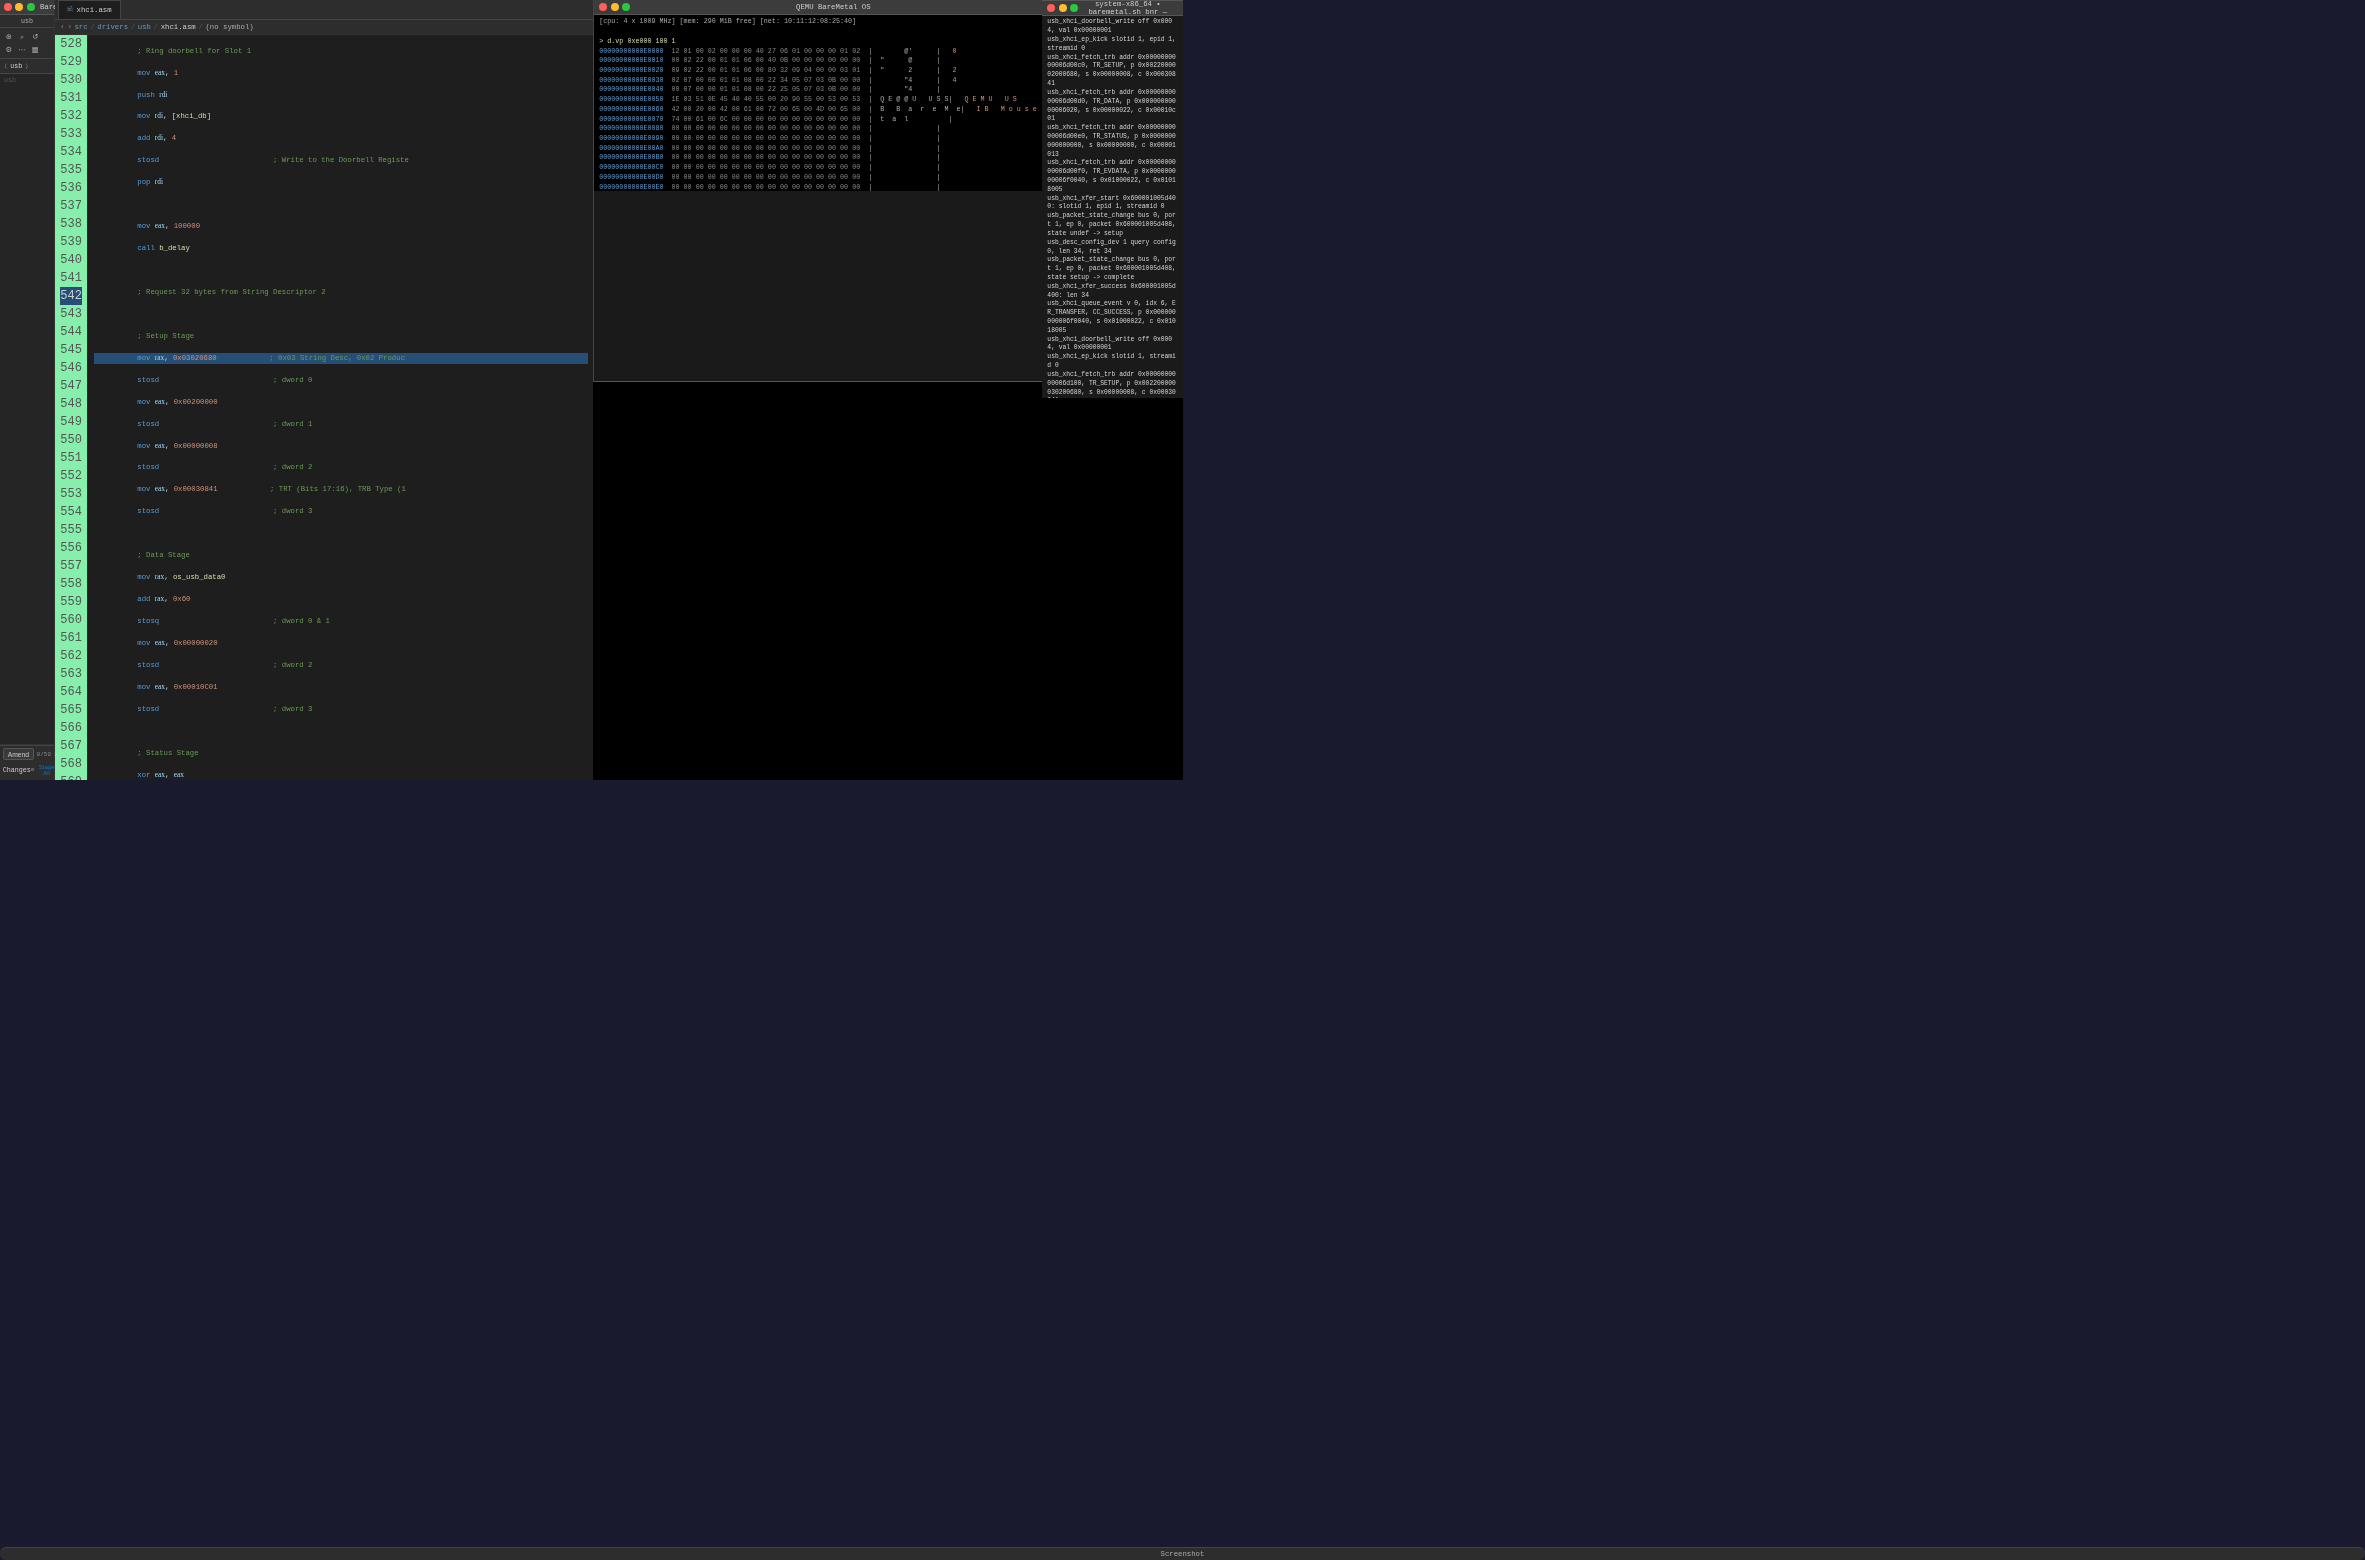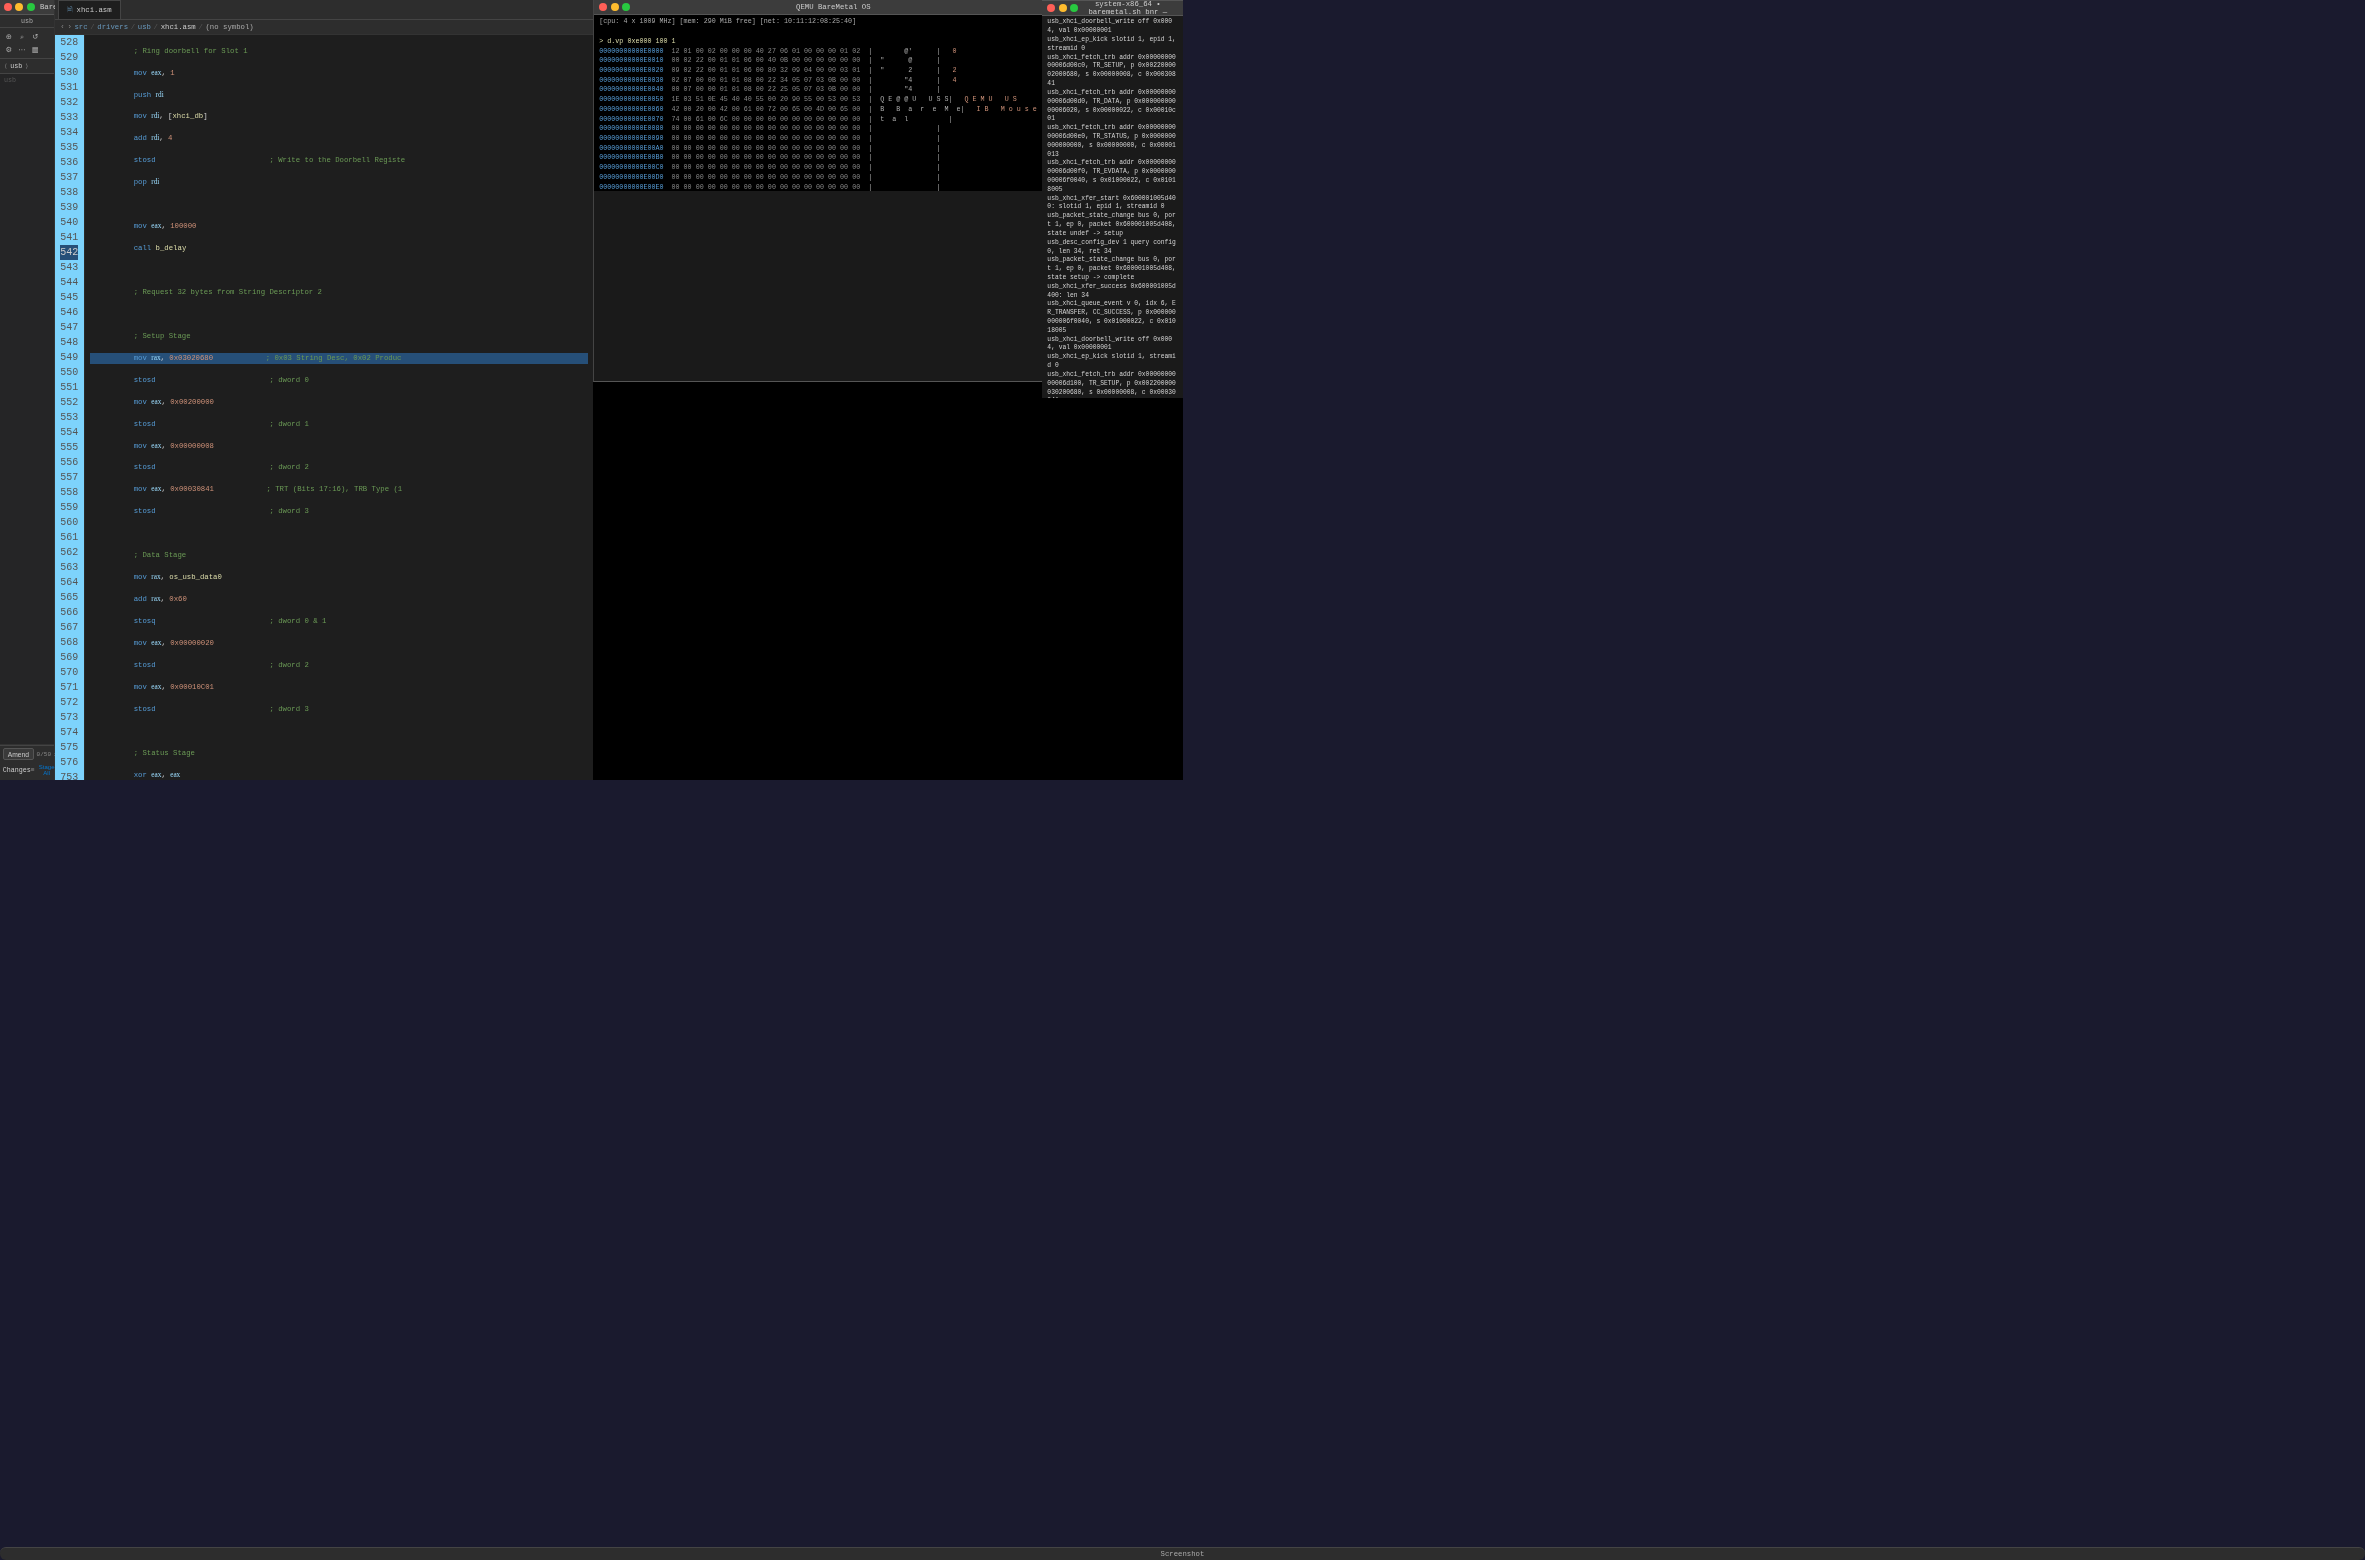--- a/index.html
+++ b/index.html
@@ -219,24 +219,24 @@
     .code-area {
       flex: 1;
       overflow: hidden;
       display: flex;
       background: #1e1e1e;
     }
 
     .line-numbers {
       padding: 0 5.3px;
       color: #555;
-      font-size: 10px;
+      font-size: 12px;
       line-height: 1.5;
       text-align: right;
-      background: #7dd3fc;
+      background: #86efac;
       border-right: 0.7px solid #2a2a2a;
       min-width: 27px;
       user-select: none;
     }
 
     .code-content {
       flex: 1;
       padding: 0 5.3px;
       overflow: hidden;
       line-height: 1.5;

